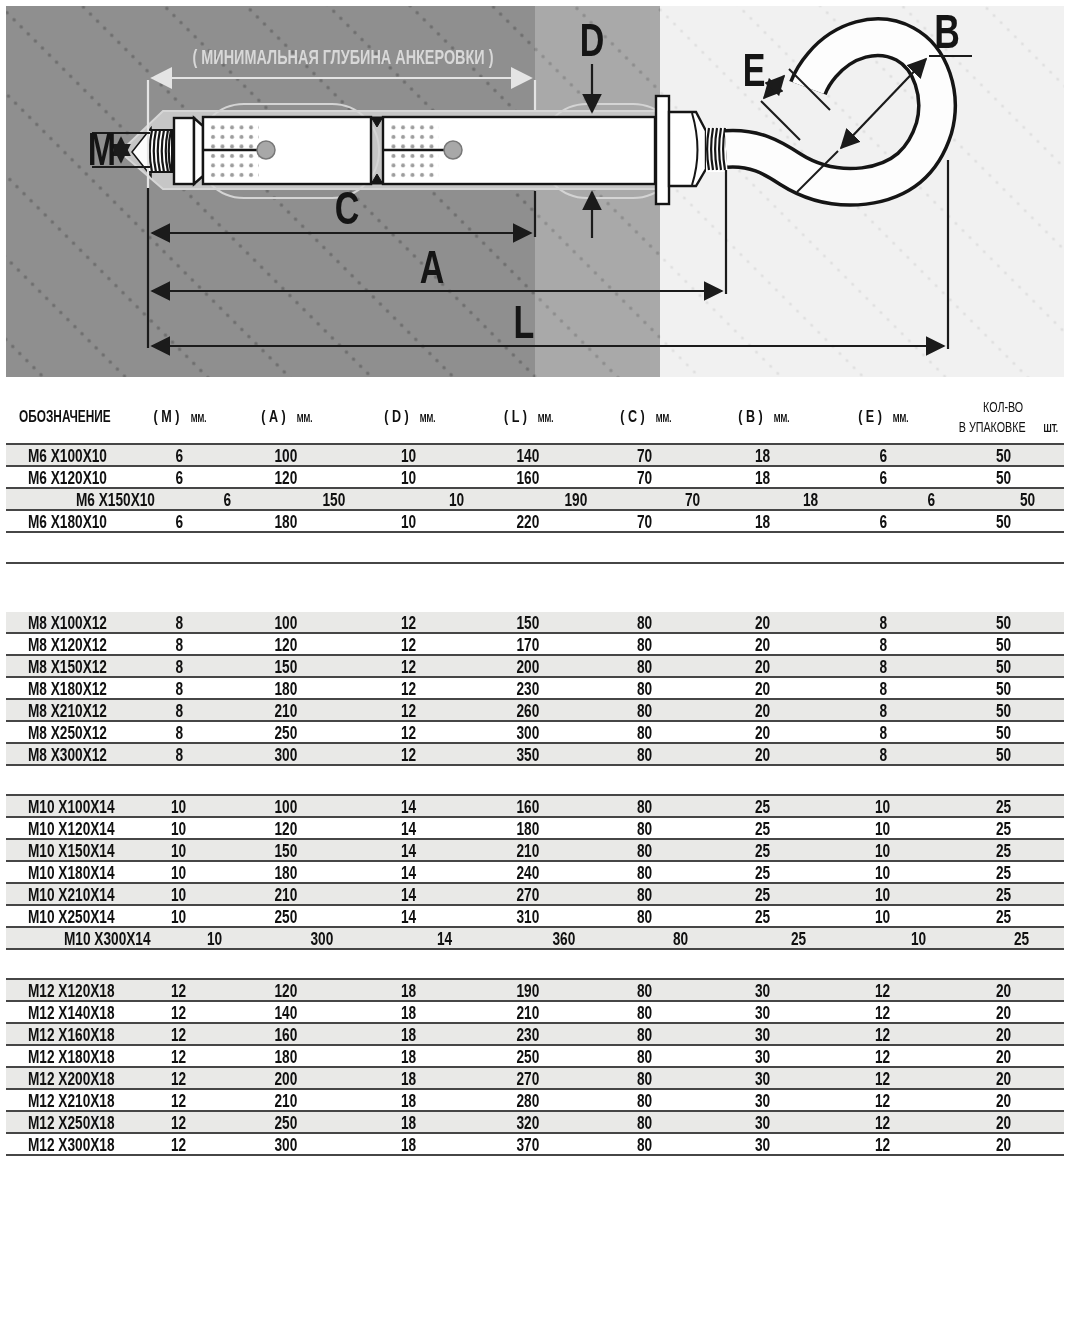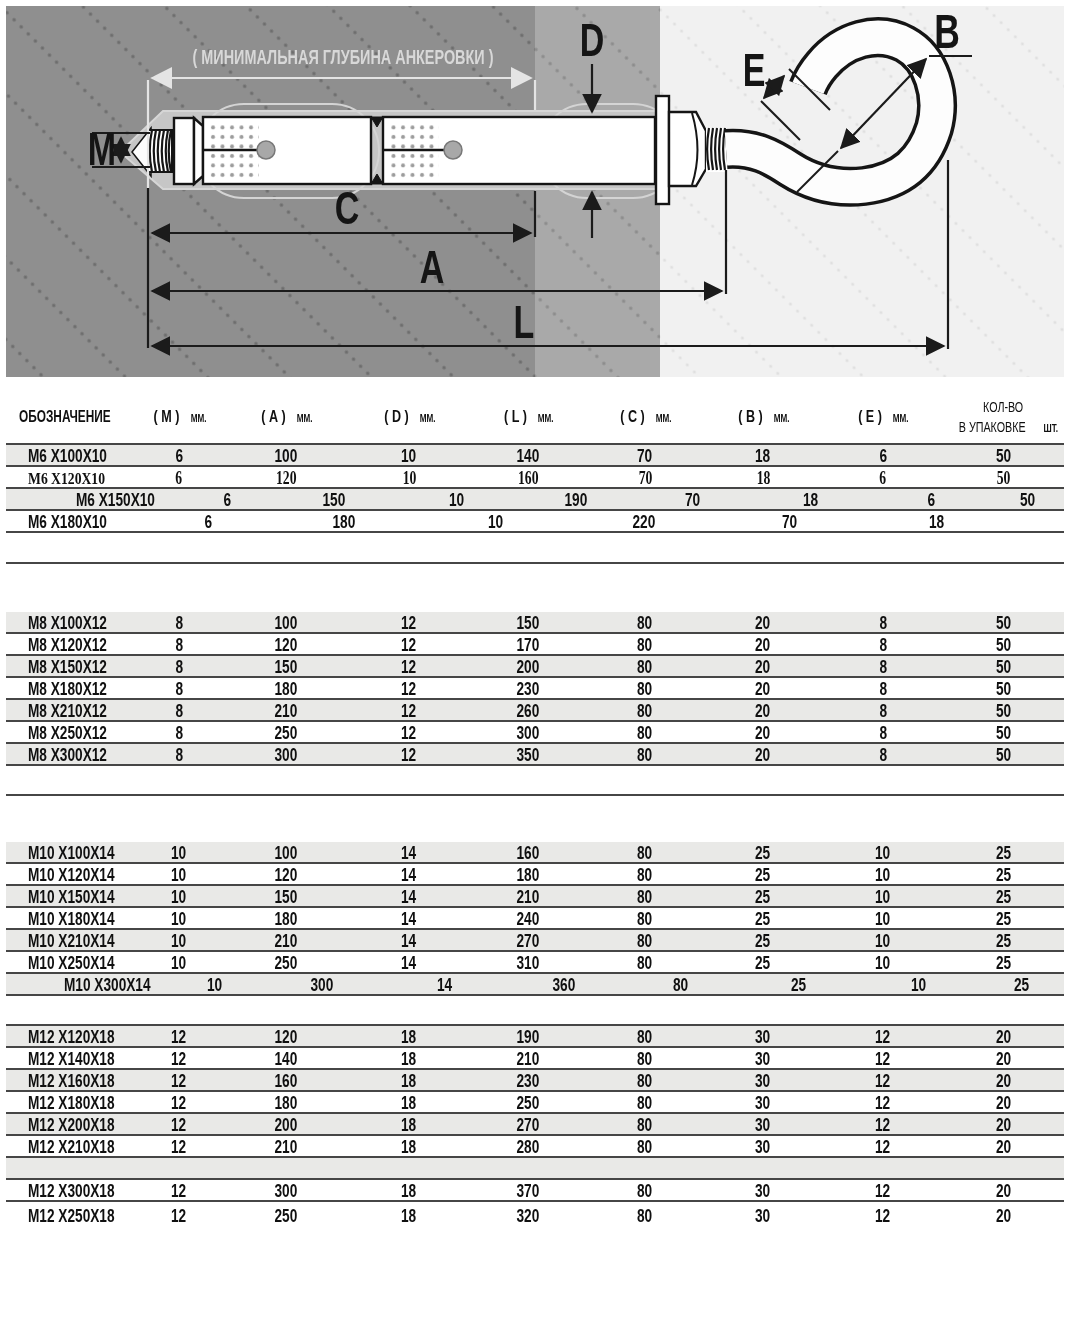--- a/index.html
+++ b/index.html
@@ -245,21 +245,21 @@
             </div>
             <div class="cell">
               <span class="cnd">6</span>
             </div>
             <div class="cell">
               <span class="cnd">50</span>
             </div>
           </div>
         </div>
         <div class="trow">
-          <div class="grid" style="height: 100%; font-family: Liberation Serif, serif;">
+          <div class="grid" style="height: 100%;">
             <div class="cell left">
               <span class="cnd">М6 Х120Х10</span>
             </div>
             <div class="cell">
               <span class="cnd">6</span>
             </div>
             <div class="cell">
               <span class="cnd">120</span>
             </div>
             <div class="cell">
@@ -307,21 +307,21 @@
             </div>
             <div class="cell">
               <span class="cnd">6</span>
             </div>
             <div class="cell">
               <span class="cnd">50</span>
             </div>
           </div>
         </div>
         <div class="trow">
-          <div class="grid" style="height: 100%; gap: 29px;">
+          <div class="grid" style="height: 100%;">
             <div class="cell left">
               <span class="cnd">М6 Х180Х10</span>
             </div>
             <div class="cell">
               <span class="cnd">6</span>
             </div>
             <div class="cell">
               <span class="cnd">180</span>
             </div>
             <div class="cell">
@@ -559,21 +559,21 @@
               <span class="cnd">8</span>
             </div>
             <div class="cell">
               <span class="cnd">50</span>
             </div>
           </div>
         </div>
       </div>
       <div class="tgroup g3">
         <div class="trow">
-          <div class="grid" style="height: 100%; margin-top: 46px;">
+          <div class="grid" style="height: 100%;">
             <div class="cell left">
               <span class="cnd">М10 Х100Х14</span>
             </div>
             <div class="cell">
               <span class="cnd">10</span>
             </div>
             <div class="cell">
               <span class="cnd">100</span>
             </div>
             <div class="cell">
@@ -964,21 +964,21 @@
             </div>
             <div class="cell">
               <span class="cnd">12</span>
             </div>
             <div class="cell">
               <span class="cnd">20</span>
             </div>
           </div>
         </div>
         <div class="trow">
-          <div class="grid" style="height: 100%; margin-top: 47px;">
+          <div class="grid" style="height: 100%;">
             <div class="cell left">
               <span class="cnd">М12 Х250Х18</span>
             </div>
             <div class="cell">
               <span class="cnd">12</span>
             </div>
             <div class="cell">
               <span class="cnd">250</span>
             </div>
             <div class="cell">

